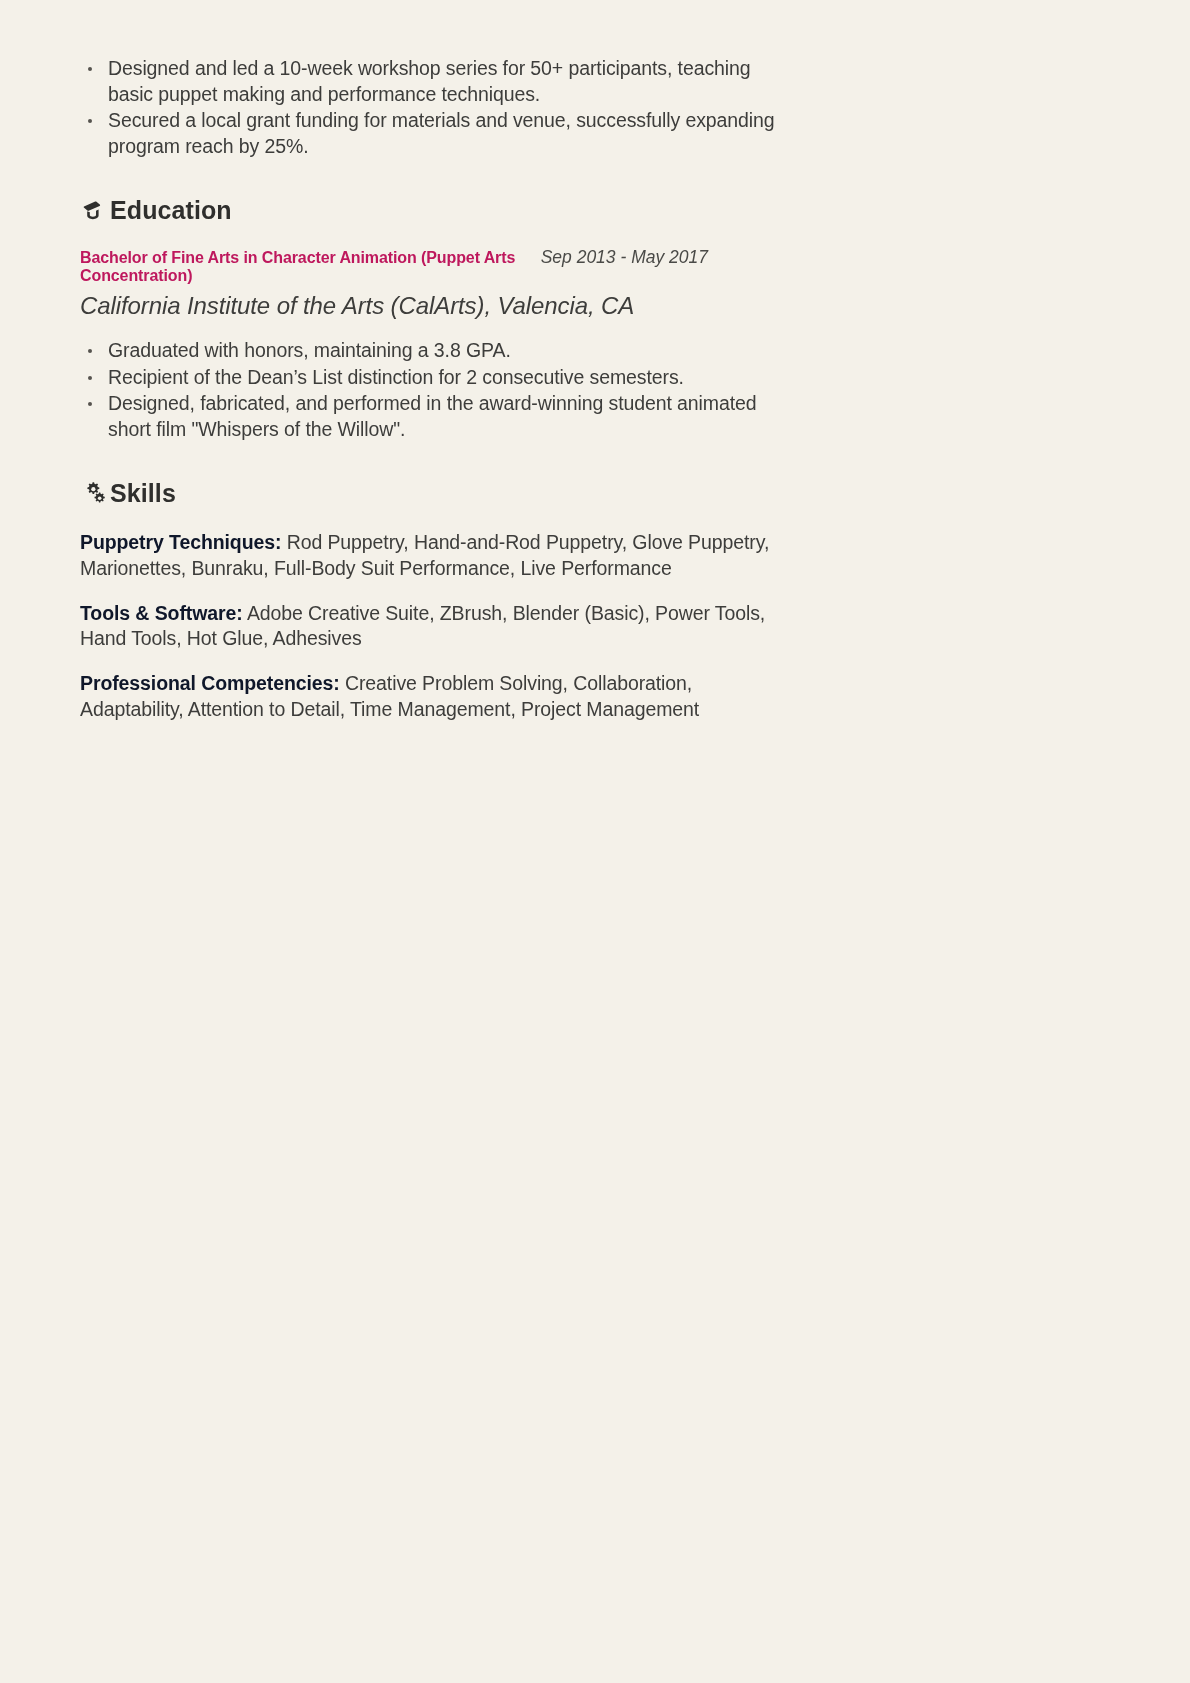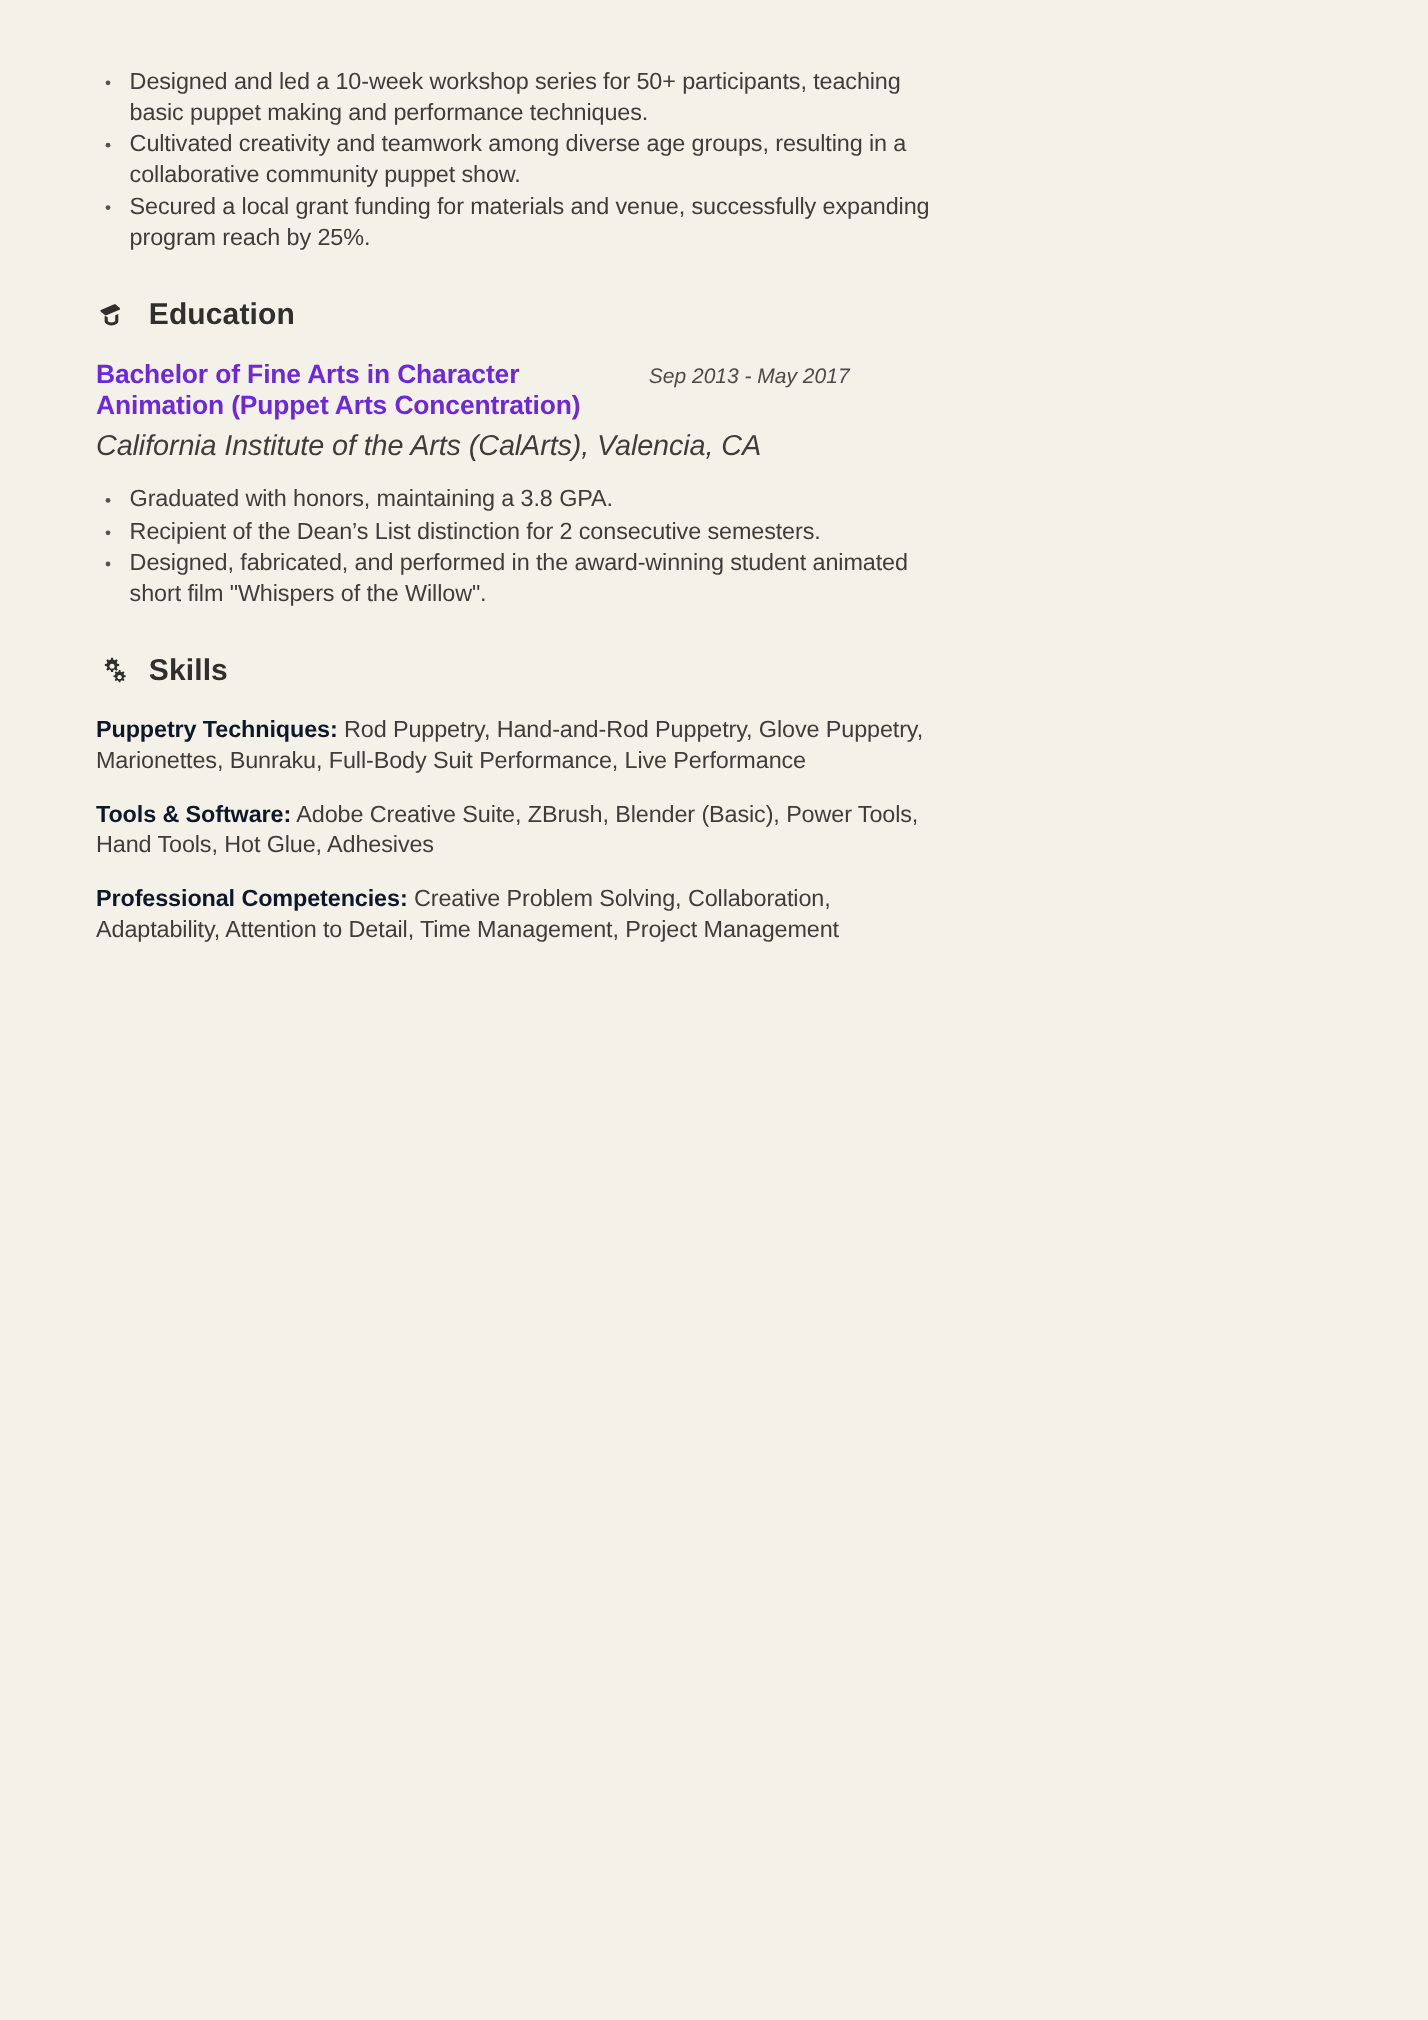--- a/index.html
+++ b/index.html
@@ -49,21 +49,20 @@
     border-radius: 50%;
     background: #55534e;
   }
 
   .intro-list li { margin-bottom: 0; }
 
   
   .section-head {
     display: flex;
     align-items: center;
-    gap: 14px;
     margin: 36px 0 0 0;
   }
   .section-head .icon {
     width: 30px;
     height: 30px;
     display: flex;
     align-items: center;
     justify-content: center;
     flex: none;
   }
@@ -78,23 +77,23 @@
   
   .entry {
     margin-top: 22px;
   }
   .entry-row {
     display: flex;
     align-items: baseline;
     justify-content: space-between;
   }
   .entry-title {
-    font-size: 22px;
+    font-size: 16px;
     font-weight: bold;
-    color: #6d28d9;
+    color: #be185d;
     letter-spacing: -0.1px;
   }
   .entry-date {
     font-size: 17.5px;
     font-style: italic;
     color: #4a4a47;
     white-space: nowrap;
     padding-left: 24px;
     margin-right: 82px;
   }
@@ -128,21 +127,20 @@
     text-align: right;
   }
 </style>
 </head>
 <body>
 
 <div class="page">
 
   <ul class="bullets intro-list">
     <li>Designed and led a 10-week workshop series for 50+ participants, teaching basic puppet making and performance techniques.</li>
-    <li>Cultivated creativity and teamwork among diverse age groups, resulting in a collaborative community puppet show.</li>
     <li>Secured a local grant funding for materials and venue, successfully expanding program reach by 25%.</li>
   </ul>
 
   <div class="section-head">
     <span class="icon">
       <svg width="28" height="28" viewBox="0 0 28 28" aria-hidden="true">
         <path d="M3 10.4 L14.2 5.6 C14.6 5.4 15.1 5.45 15.45 5.75 L18.8 8.6 C19.3 9.05 19.2 9.85 18.6 10.1 L7.6 14.8 C7.2 15 6.7 14.9 6.4 14.6 L3.1 11.8 C2.6 11.4 2.6 10.65 3 10.4 Z" fill="#2f2f2d"></path>
         <path d="M6.2 15.2 L6.2 19.6 C6.2 21.6 8.7 23.2 11.9 23.2 C15.1 23.2 17.6 21.6 17.6 19.6 L17.6 13.6 L15.0 14.7 L15.0 19.1 C15.0 20.0 13.6 20.8 11.9 20.8 C10.2 20.8 8.8 20.0 8.8 19.1 L8.8 16.3 Z" fill="#2f2f2d"></path>
       </svg>
     </span>

